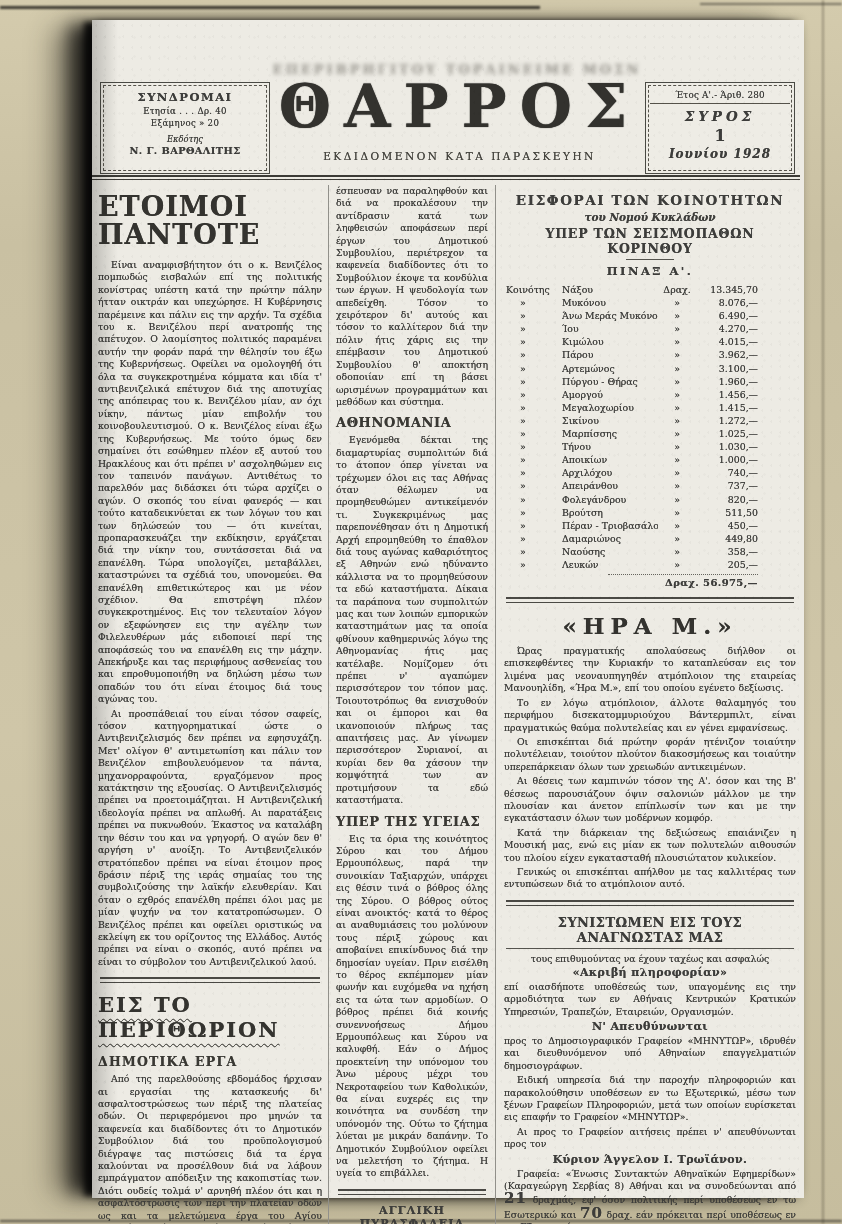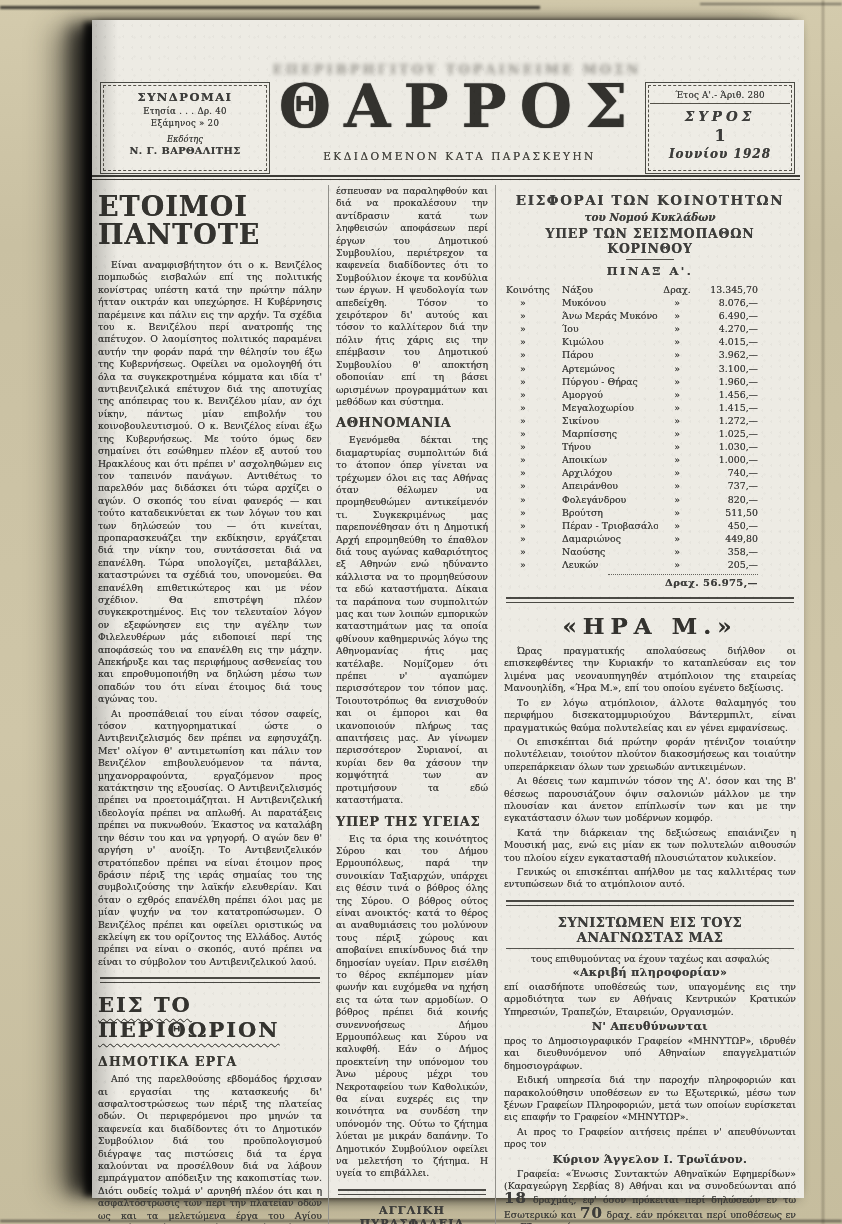--- a/index.html
+++ b/index.html
@@ -343,20 +343,20 @@
         <div class="h-syn">ΣΥΝΙΣΤΩΜΕΝ ΕΙΣ ΤΟΥΣ ΑΝΑΓΝΩΣΤΑΣ ΜΑΣ</div>
         <div class="syn-intro">τους επιθυμούντας να έχουν ταχέως και ασφαλώς</div>
         <div class="syn-sub">«Ακριβή πληροφορίαν»</div>
         <p class="bt noind">επί οιασδήποτε υποθέσεώς των, υπαγομένης εις την αρμοδιότητα των εν Αθήναις Κεντρικών Κρατικών Υπηρεσιών, Τραπεζών, Εταιρειών, Οργανισμών.</p>
         <div class="syn-sub">Ν' Απευθύνωνται</div>
         <p class="bt noind">προς το Δημοσιογραφικόν Γραφείον «ΜΗΝΥΤΩΡ», ιδρυθέν και διευθυνόμενον υπό Αθηναίων επαγγελματιών δημοσιογράφων.</p>
         <p class="bt">Ειδική υπηρεσία διά την παροχήν πληροφοριών και παρακολούθησιν υποθέσεων εν τω Εξωτερικώ, μέσω των ξένων Γραφείων Πληροφοριών, μετά των οποίων ευρίσκεται εις επαφήν το Γραφείον «ΜΗΝΥΤΩΡ».</p>
         <p class="bt">Αι προς το Γραφείον αιτήσεις πρέπει ν' απευθύνωνται προς τον</p>
         <div class="syn-sub">Κύριον Άγγελον Ι. Τρωϊάνον.</div>
         <p class="bt">
-          <span>Γραφεία: «Ένωσις Συντακτών Αθηναϊκών Εφημερίδων» (Καραγεώργη Σερβίας 8) Αθήναι και να συνοδεύωνται από </span><span class="bignum">18</span><span> δραχμάς, εφ' όσον πρόκειται περί δηλώσεών εν τω Εσωτερικώ και </span><span class="bignum">70</span><span> δραχ. εάν πρόκειται περί υποθέσεως εν τω Εξωτερικώ.</span>
+          <span>Γραφεία: «Ένωσις Συντακτών Αθηναϊκών Εφημερίδων» (Καραγεώργη Σερβίας 8) Αθήναι και να συνοδεύωνται από </span><span class="bignum">21</span><span> δραχμάς, εφ' όσον πολιτικής περί υποθέσεως εν τω Εσωτερικώ και </span><span class="bignum">70</span><span> δραχ. εάν πρόκειται περί υποθέσεως εν τω Εξωτερικώ.</span>
         </p>
 
       </div>
 
     </div>
   </div>
 </div>
 
 </body></html>

